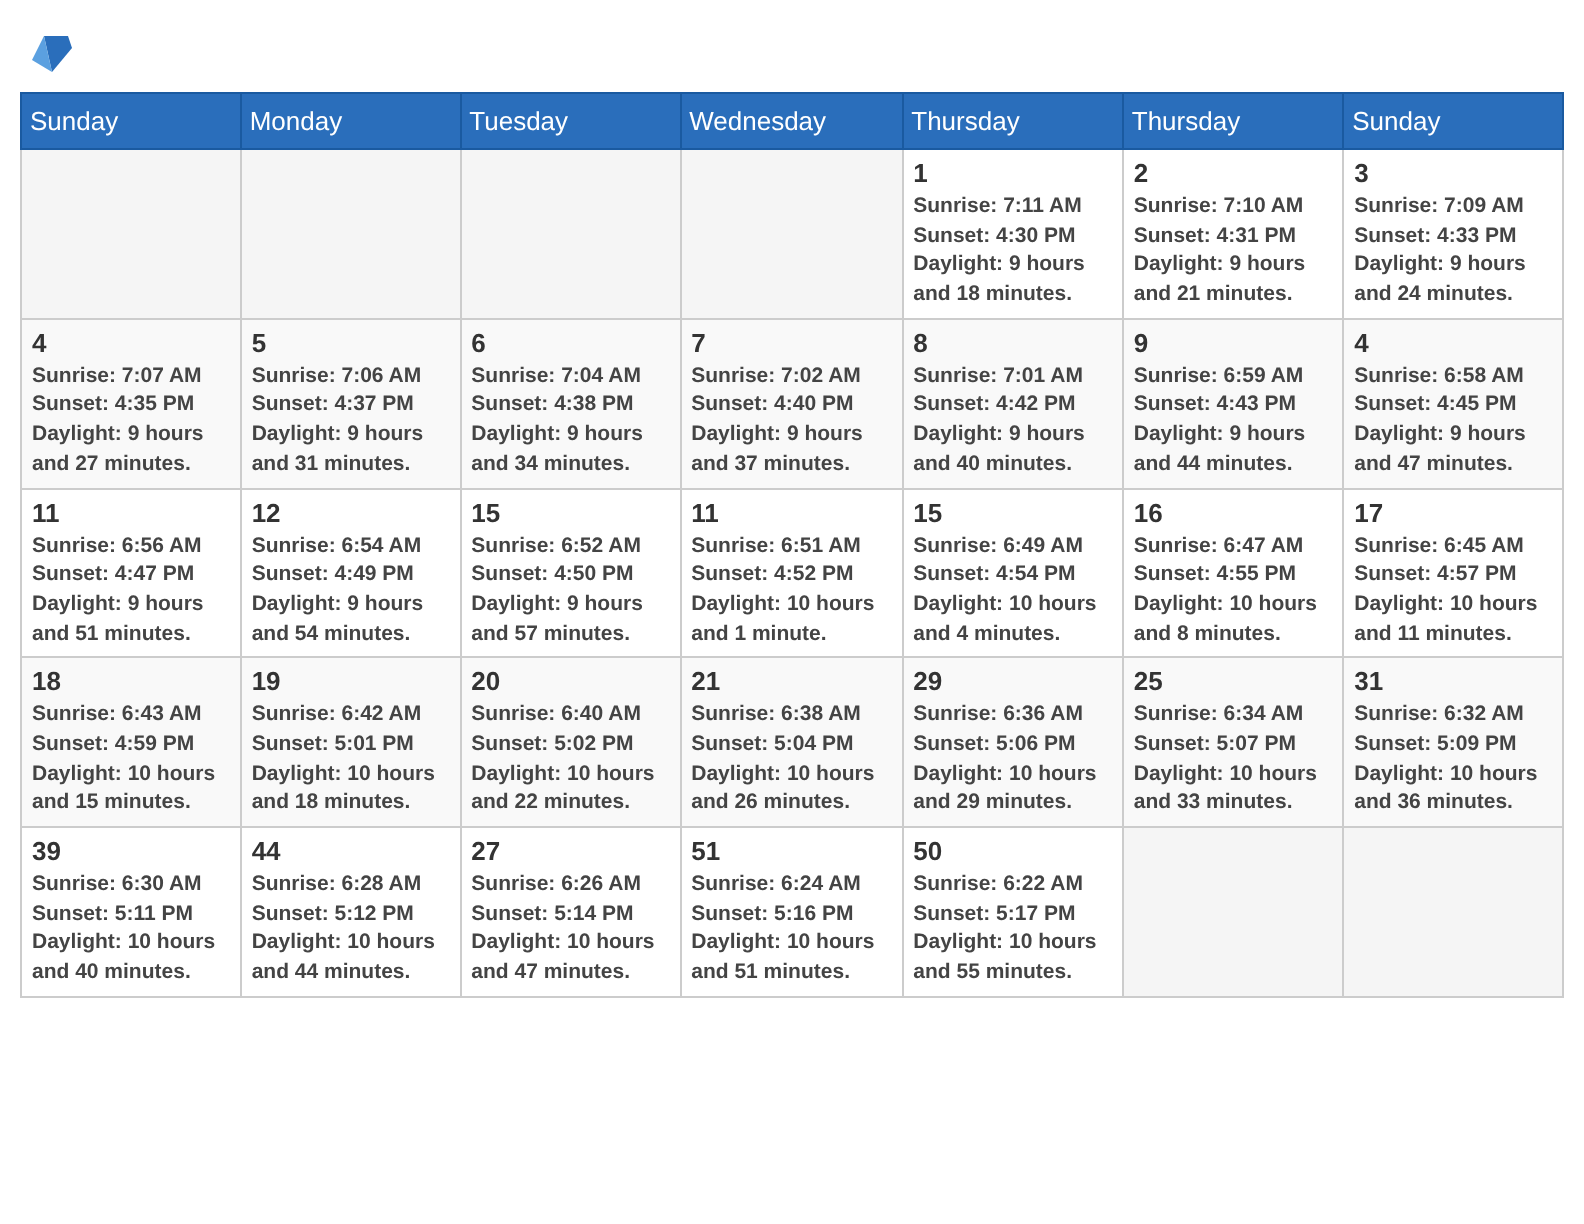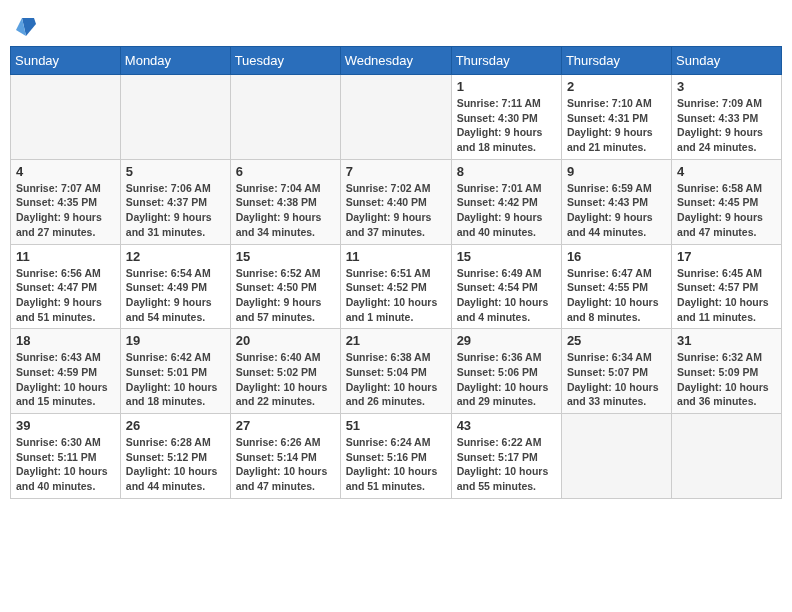--- a/index.html
+++ b/index.html
@@ -218,32 +218,32 @@
           <span class="day-number">31</span>
           <div class="day-info">Sunrise: 6:32 AM<br>Sunset: 5:09 PM<br>Daylight: 10 hours<br>and 36 minutes.</div>
         </td>
       </tr>
       <tr>
         <td>
           <span class="day-number">39</span>
           <div class="day-info">Sunrise: 6:30 AM<br>Sunset: 5:11 PM<br>Daylight: 10 hours<br>and 40 minutes.</div>
         </td>
         <td>
-          <span class="day-number">26</span>
+          <span class="day-number">44</span>
           <div class="day-info">Sunrise: 6:28 AM<br>Sunset: 5:12 PM<br>Daylight: 10 hours<br>and 44 minutes.</div>
         </td>
         <td>
           <span class="day-number">27</span>
           <div class="day-info">Sunrise: 6:26 AM<br>Sunset: 5:14 PM<br>Daylight: 10 hours<br>and 47 minutes.</div>
         </td>
         <td>
           <span class="day-number">51</span>
           <div class="day-info">Sunrise: 6:24 AM<br>Sunset: 5:16 PM<br>Daylight: 10 hours<br>and 51 minutes.</div>
         </td>
         <td>
-          <span class="day-number">43</span>
+          <span class="day-number">50</span>
           <div class="day-info">Sunrise: 6:22 AM<br>Sunset: 5:17 PM<br>Daylight: 10 hours<br>and 55 minutes.</div>
         </td>
         <td class="empty-cell"></td>
         <td class="empty-cell"></td>
       </tr>
     </tbody>
 </table>
 
 </body></html>

